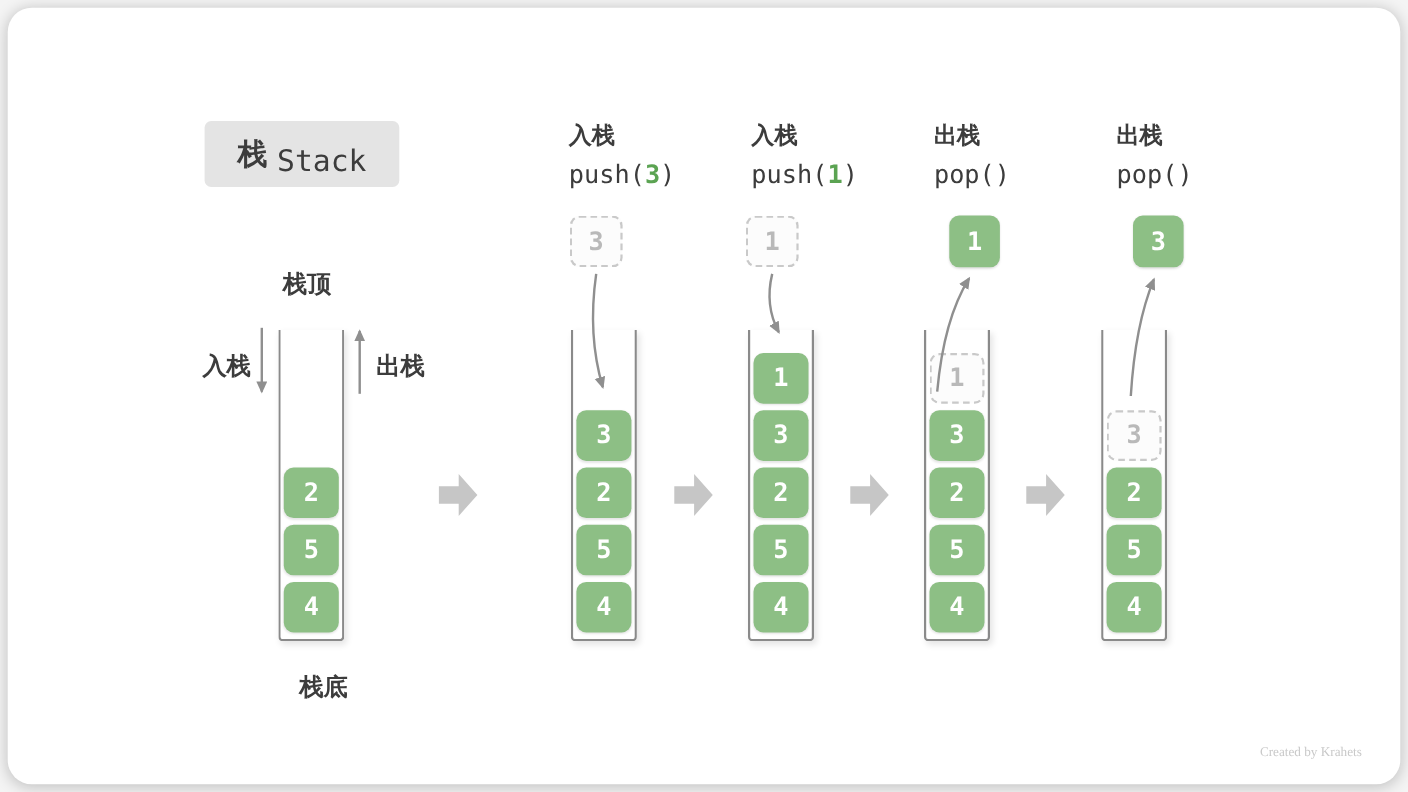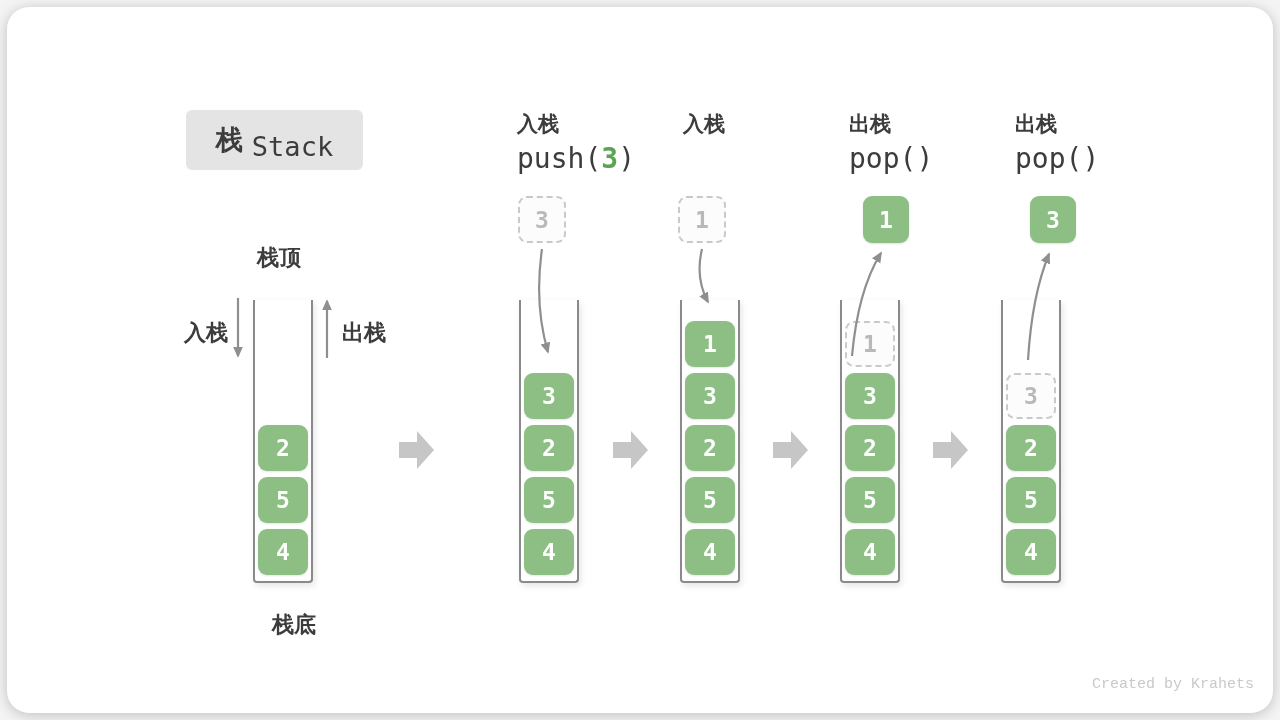--- a/index.html
+++ b/index.html
@@ -28,21 +28,21 @@
   
   .title-badge{position:absolute;left:186px;top:110px;width:177px;height:60px;
     background:var(--title_bg);border-radius:6px;display:flex;align-items:center;
     justify-content:center;gap:9px;color:var(--text_dark);}
   .title-zh{font-size:27px;font-weight:bold;}
   .title-en{font-size:27px;font-family:"DejaVu Sans Mono", monospace;margin-top:13px;}
 
   
   .op-label{position:absolute;top:107px;width:160px;color:var(--text_dark);}
   .op-zh{font-size:21px;font-weight:bold;line-height:34px;}
-  .op-code{font-size:28px;font-family:"DejaVu Sans Mono", monospace;line-height:36px;}
+  .op-code{font-size:23px;font-family:"DejaVu Sans Mono", monospace;line-height:36px;}
   .op-code .arg{color:var(--green_digit);font-weight:bold;}
 
   
   .stack{position:absolute;top:300px;width:60px;height:283px;background:#fff;
     border-left:2px solid var(--wall);border-right:2px solid var(--wall);
     border-bottom:2px solid var(--wall);border-radius:0 0 4px 4px;
     box-shadow:2px 3px 6px rgba(0,0,0,0.10);}
   .cell{position:absolute;left:3px;width:50px;height:46px;border-radius:9px;
     background:var(--green);color:#fff;font-family:"DejaVu Sans Mono", monospace;
     font-weight:bold;font-size:23px;display:flex;align-items:center;justify-content:center;
@@ -62,40 +62,41 @@
 
   
   .side-label{position:absolute;color:var(--text_dark);font-weight:bold;font-size:22px;text-align:center;}
 
   
   svg.overlay{position:absolute;left:0;top:0;pointer-events:none;}
   .flow-arrow{stroke:var(--arrow);stroke-width:2.2;fill:none;}
   .arrow-head{fill:var(--arrow);}
   .block-arrow{fill:var(--block_arrow);}
 
-  .credit{position:absolute;right:26px;top:676px;font-family:Liberation Mono, monospace;
-    font-size:15px;color:var(--credit);}
+  .credit{position:absolute;right:42px;top:676px;font-family:Liberation Serif, serif;
+    font-size:12px;color:var(--credit);}
 </style>
 </head>
 <body>
 
 <div class="card"></div>
 <div class="canvas">
 
   <div class="title-badge">
     <span class="title-zh">栈</span>
     <span class="title-en">Stack</span>
   </div>
 
   <div class="op-label" style="left:517px">
     <div class="op-zh">入栈</div>
     <div class="op-code"><span>push(</span><span class="arg">3</span><span>)</span></div>
   </div>
   <div class="op-label" style="left:683px">
     <div class="op-zh">入栈</div>
+    <div class="op-code"><span>push(</span><span class="arg">1</span><span>)</span></div>
   </div>
   <div class="op-label" style="left:849px">
     <div class="op-zh">出栈</div>
     <div class="op-code"><span>pop(</span><span class="arg"></span><span>)</span></div>
   </div>
   <div class="op-label" style="left:1015px">
     <div class="op-zh">出栈</div>
     <div class="op-code"><span>pop(</span><span class="arg"></span><span>)</span></div>
   </div>
 

